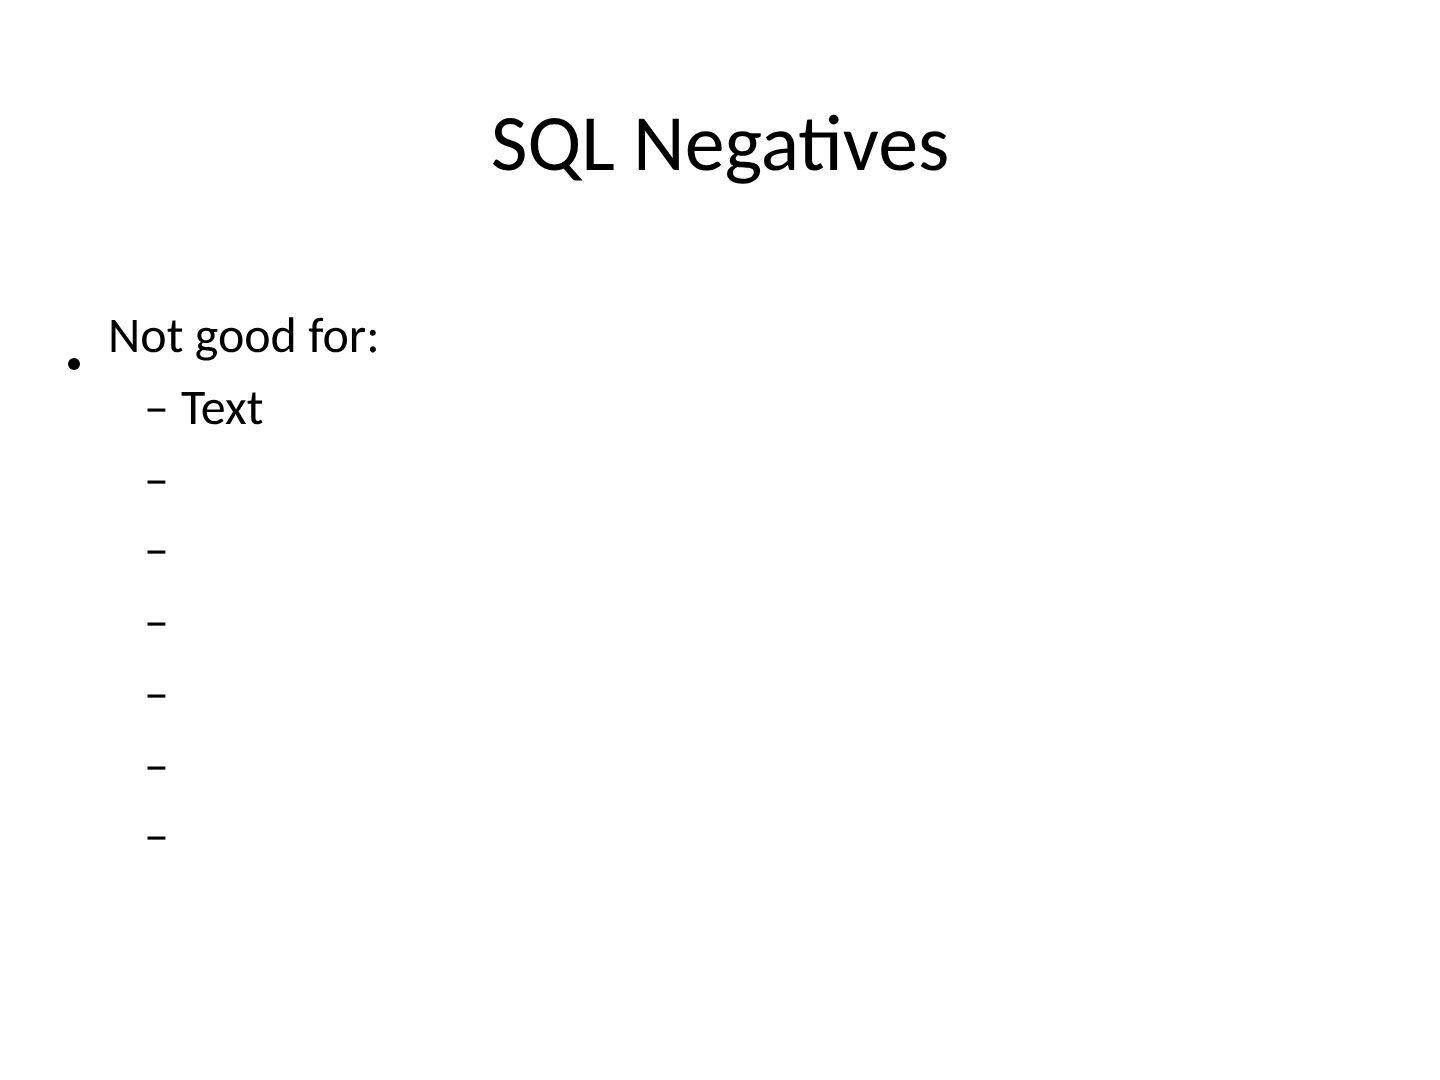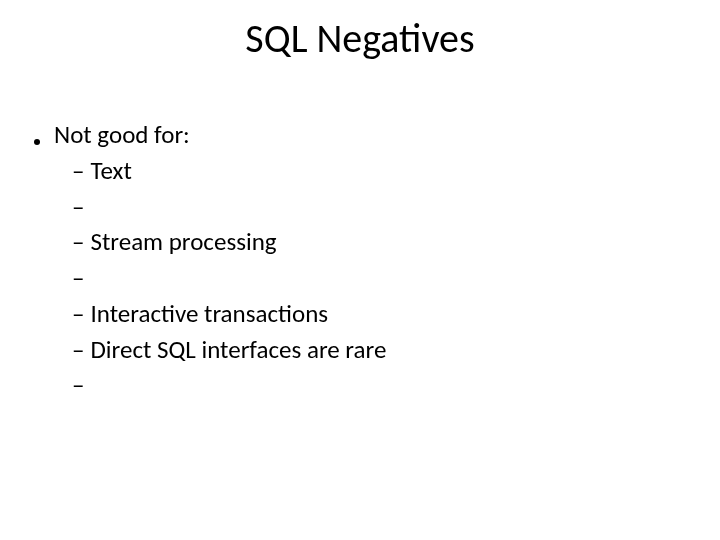--- a/index.html
+++ b/index.html
@@ -10,20 +10,21 @@
     background: #ffffff;
     font-family: Calibri, "Segoe UI", Arial, sans-serif;
     color: #000000;
     overflow: hidden;
   }
   .slide {
     width: 720px;
     height: 424px;
     position: relative;
     box-sizing: border-box;
+    margin-top: 33px;
   }
   .title {
     position: absolute;
     top: 14px;
     left: 0;
     width: 100%;
     text-align: center;
     font-size: 40px;
     font-weight: 400;
     letter-spacing: 0px;
@@ -31,21 +32,21 @@
   .body {
     position: absolute;
     top: 118px;
     left: 34px;
     right: 34px;
     font-size: 25px;
     line-height: 1.35;
   }
   .bullet-l1 {
     display: flex;
-    align-items: center;
+    align-items: flex-end;
     margin-bottom: 2px;
   }
   .bullet-l1 .dot {
     width: 6px;
     height: 6px;
     background: #000;
     border-radius: 50%;
     margin-top: 14px;
     margin-right: 14px;
     flex: 0 0 auto;
@@ -78,35 +79,32 @@
       <span class="dash">–</span>
       <span>Text</span>
     </div>
 
     <div class="bullet-l2">
       <span class="dash">–</span>
     </div>
 
     <div class="bullet-l2">
       <span class="dash">–</span>
-      <span>Stream processing</span>
     </div>
 
     <div class="bullet-l2">
       <span class="dash">–</span>
     </div>
 
     <div class="bullet-l2">
       <span class="dash">–</span>
-      <span>Interactive transactions</span>
     </div>
 
     <div class="bullet-l2">
       <span class="dash">–</span>
-      <span>Direct SQL interfaces are rare</span>
     </div>
 
     <div class="bullet-l2">
       <span class="dash">–</span>
     </div>
 
   </div>
 </div>
 
 </body></html>

